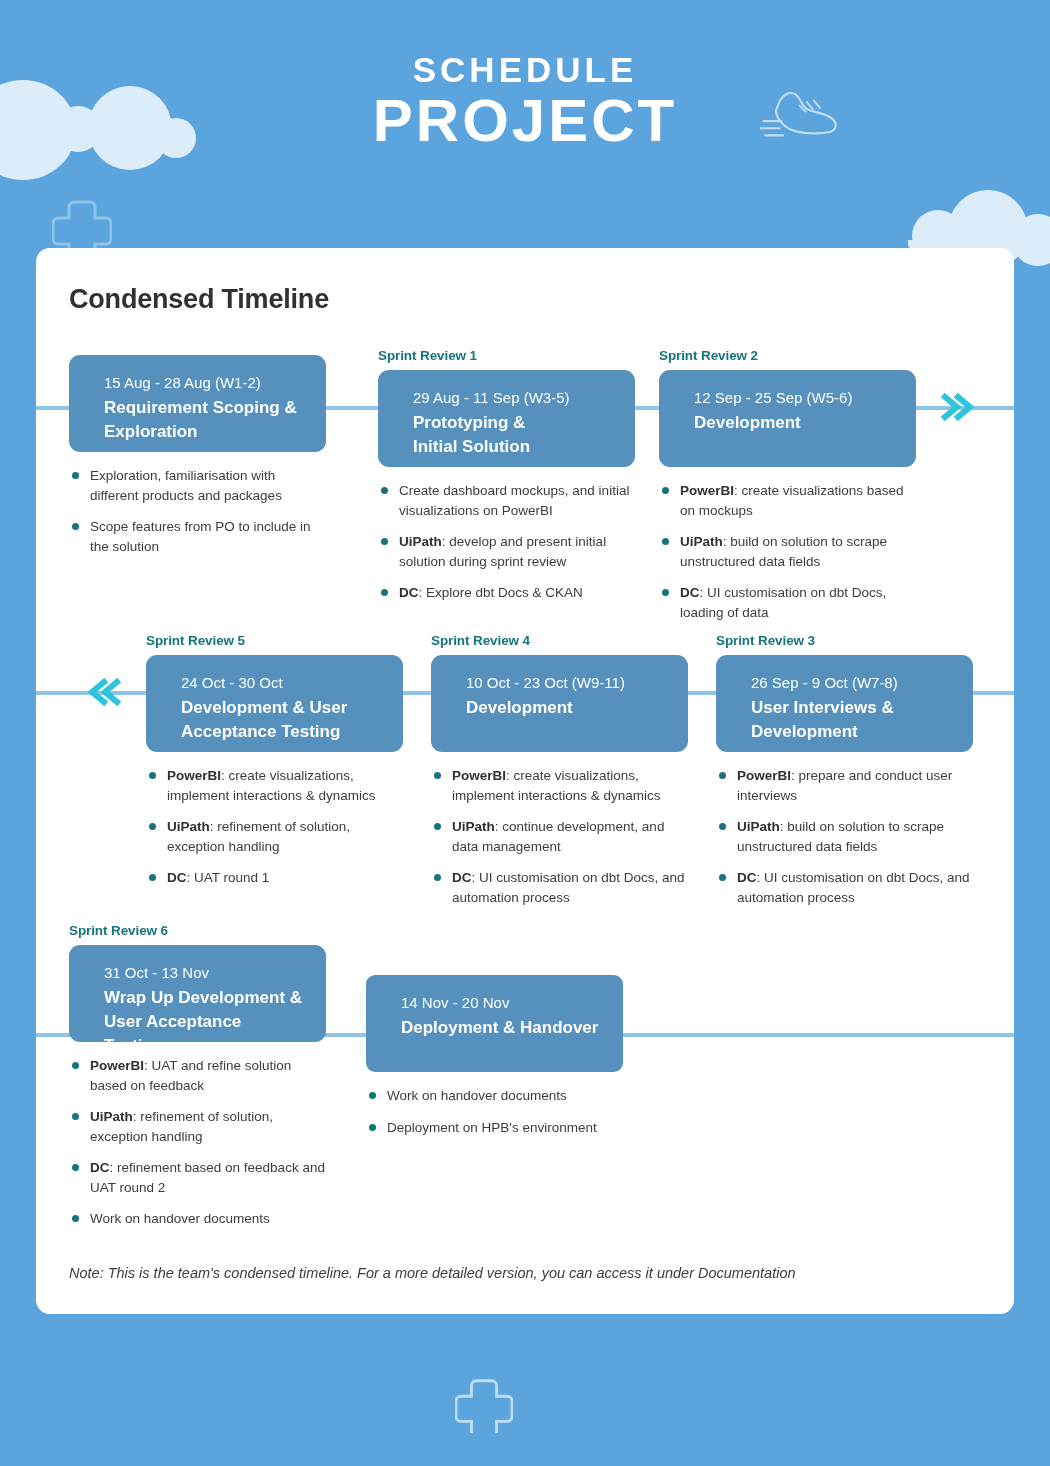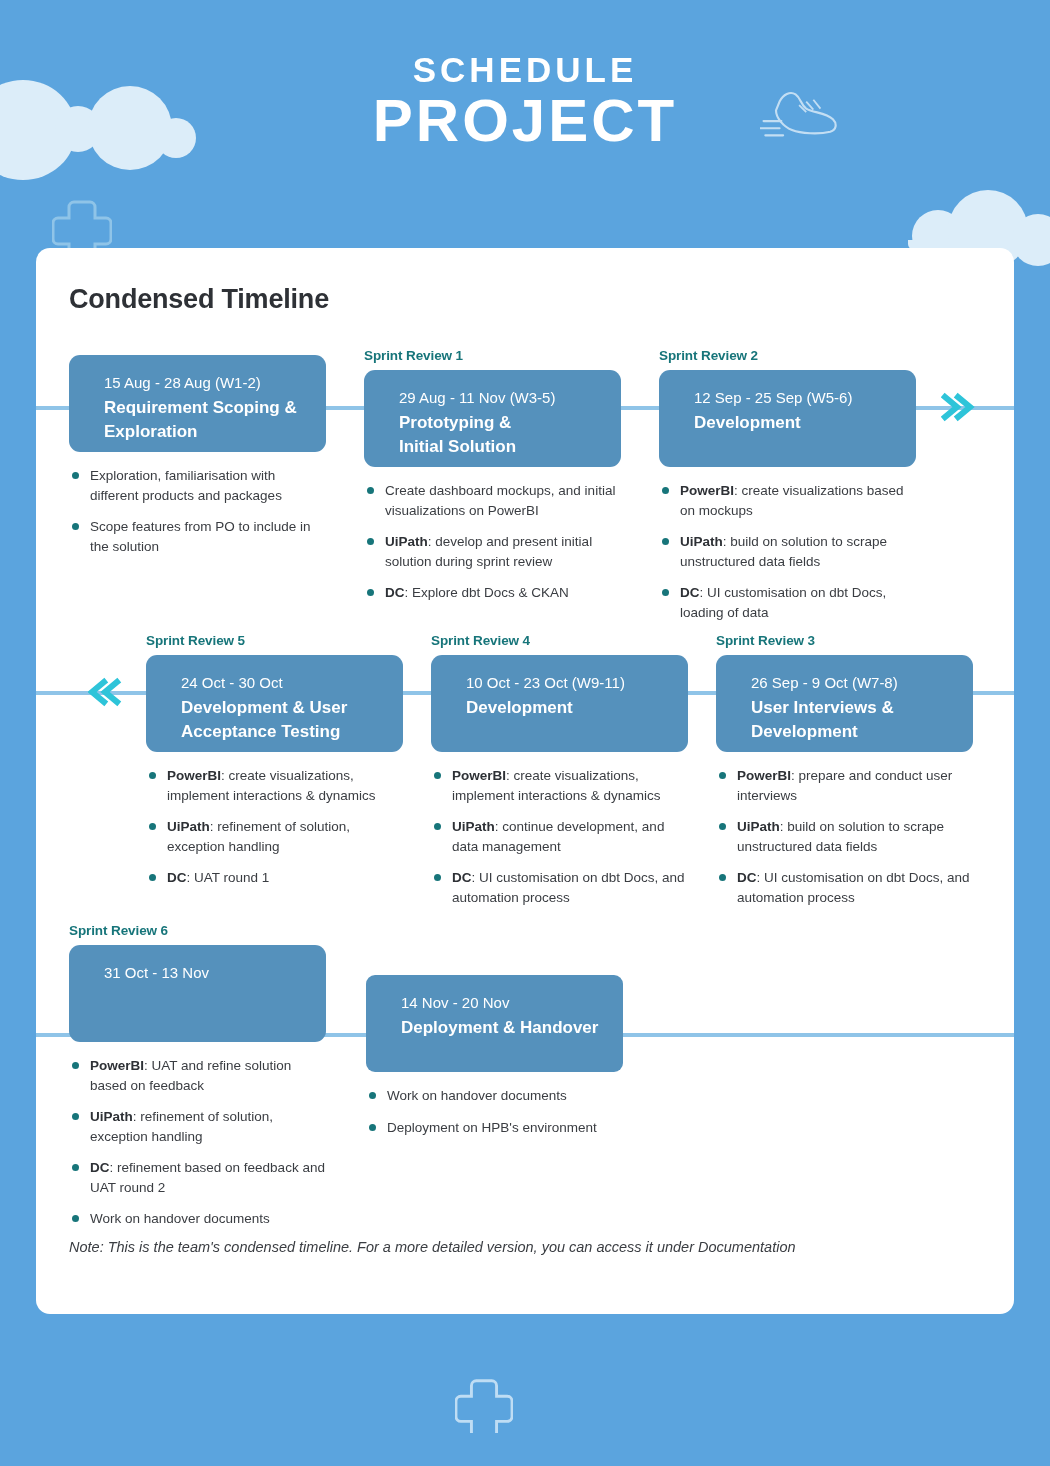--- a/index.html
+++ b/index.html
@@ -149,21 +149,21 @@
     background: #17757A;
     margin-top: 6px;
     margin-right: 11px;
   }
   .bullet .txt { flex: 1 1 auto; }
   .bullet b { font-weight: bold; color: #2E3136; }
 
   .note {
     position: absolute;
     left: 33px;
-    top: 991px;
+    top: 1017px;
     font-size: 14.5px;
     font-style: italic;
     color: #3A3D42;
   }
 </style>
 </head>
 <body>
 
 <div class="cloud" style="top:72px; left:-40px; width:215px; height:72px;">
   <span style="left:10px;  top:8px;  width:106px; height:100px;"></span>
@@ -220,24 +220,24 @@
           <span class="dot"></span>
           <span class="txt">Exploration, familiarisation with different products and packages</span>
         </div>
         <div class="bullet">
           <span class="dot"></span>
           <span class="txt">Scope features from PO to include in the solution</span>
         </div>
       </div>
     </div>
 
-    <div class="block" style="left:328px; top:0; width:257px;">
+    <div class="block" style="left:342px; top:0; width:257px;">
       <div class="sprint-label">Sprint Review 1</div>
       <div class="card" style="height:97px;">
-        <div class="card-date">29 Aug - 11 Nov (W3-5)</div>
+        <div class="card-date">29 Aug - 11 Sep (W3-5)</div>
         <div class="card-name">Prototyping &amp;<br>Initial Solution</div>
       </div>
       <div class="bullets">
         <div class="bullet">
           <span class="dot"></span>
           <span class="txt">Create dashboard mockups, and initial visualizations on PowerBI</span>
         </div>
         <div class="bullet">
           <span class="dot"></span>
           <span class="txt"><b>UiPath</b><span>: develop and present initial solution during sprint review</span></span>
@@ -346,20 +346,21 @@
     </div>
   </div>
 
   <div class="row" style="top:675px; height:290px;">
     <div class="row-line" style="top:110px;"></div>
 
     <div class="block" style="left:33px; top:0; width:257px;">
       <div class="sprint-label">Sprint Review 6</div>
       <div class="card" style="height:97px;">
         <div class="card-date">31 Oct - 13 Nov</div>
+        <div class="card-name">Wrap Up Development &amp; User Acceptance Testing</div>
       </div>
       <div class="bullets">
         <div class="bullet">
           <span class="dot"></span>
           <span class="txt"><b>PowerBI</b><span>: UAT and refine solution based on feedback</span></span>
         </div>
         <div class="bullet">
           <span class="dot"></span>
           <span class="txt"><b>UiPath</b><span>: refinement of solution, exception handling</span></span>
         </div>

